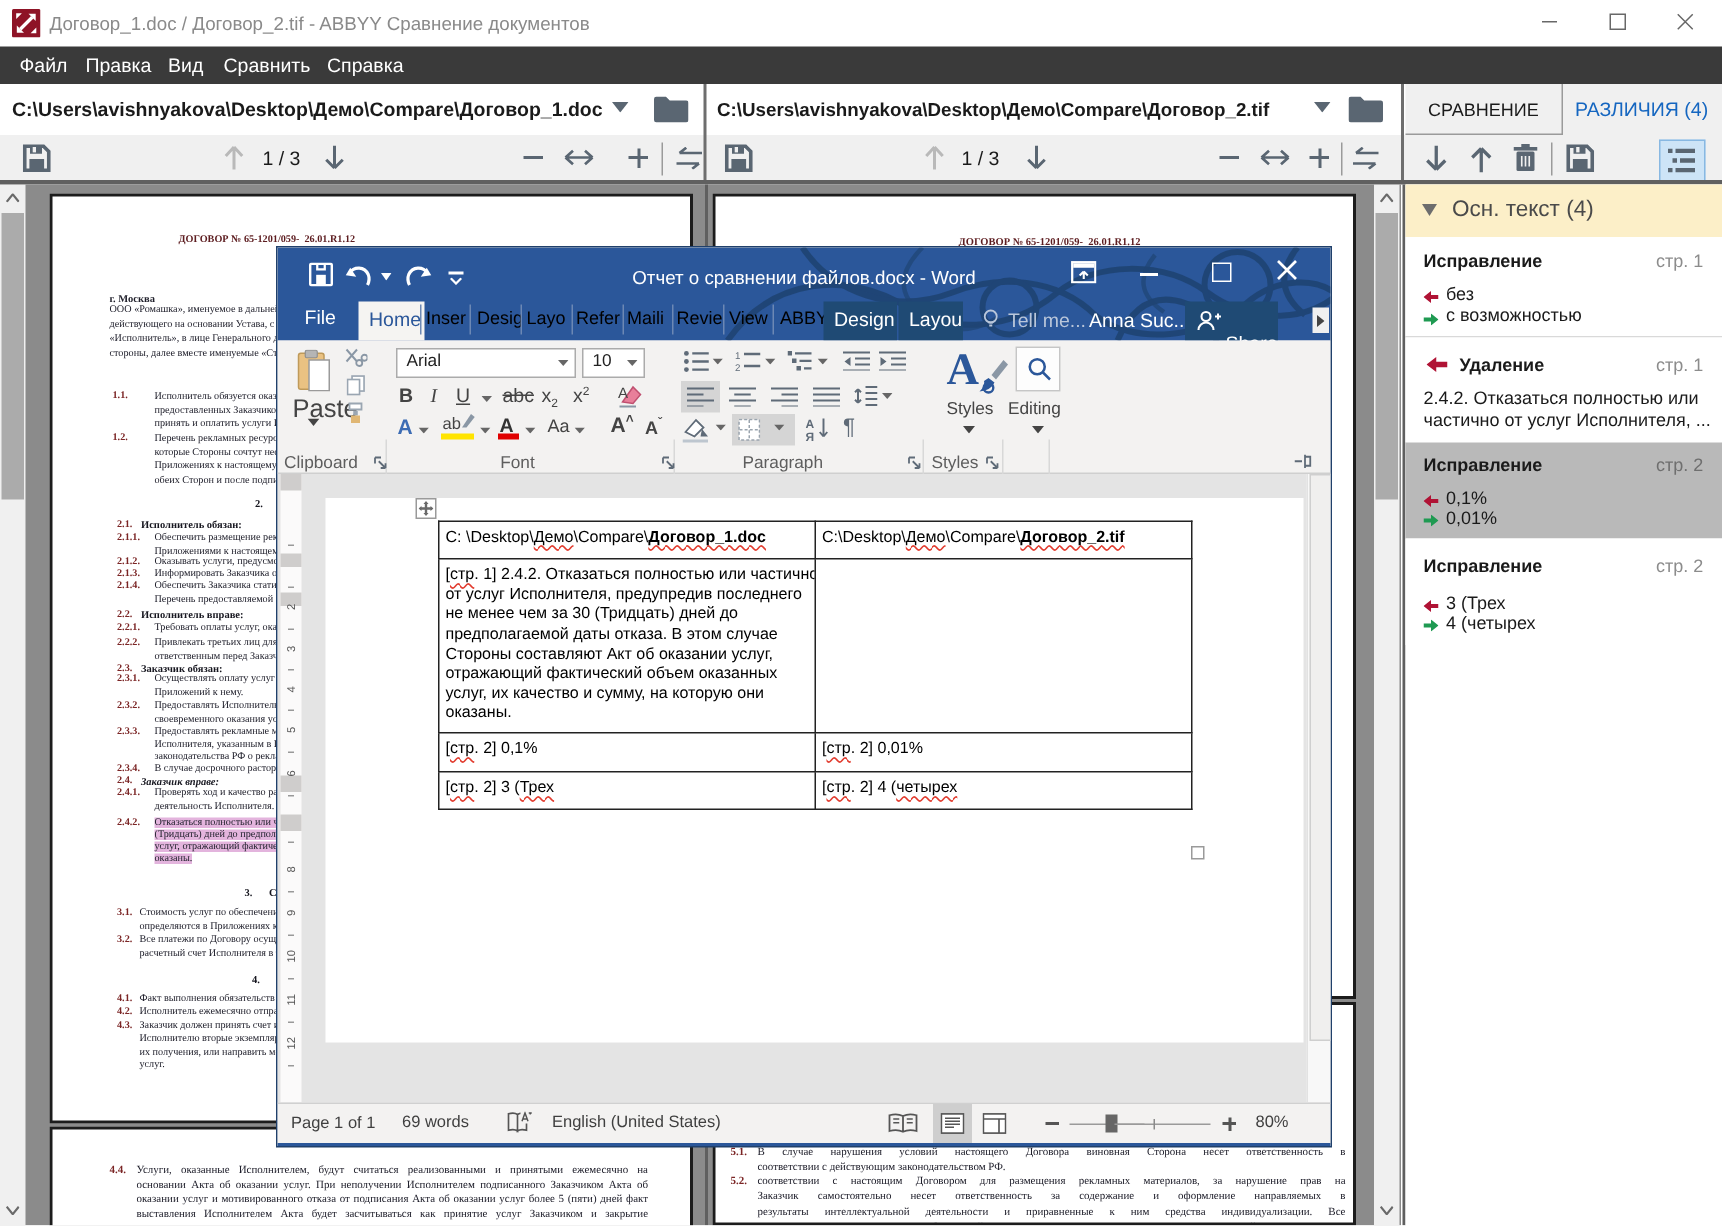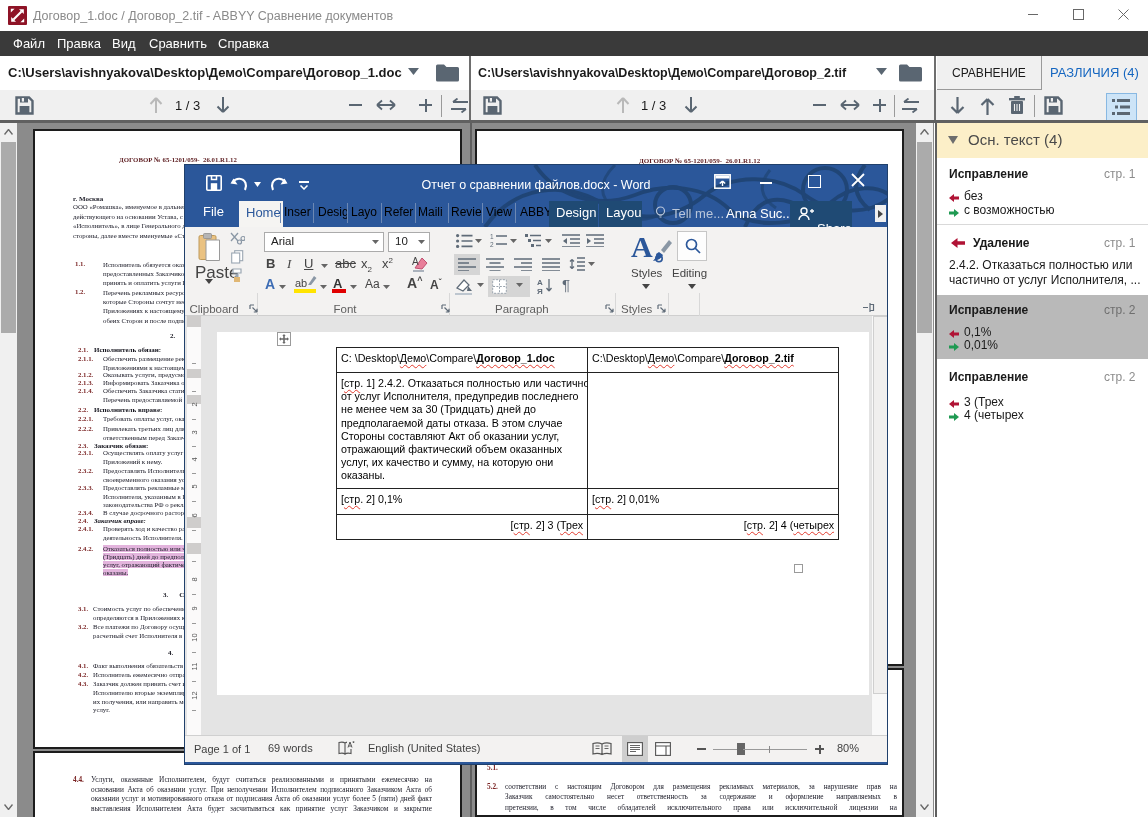--- a/index.html
+++ b/index.html
@@ -242,24 +242,29 @@
   </div>
 
   <div class="abs" style="left:472px;top:123px;width:462px;height:694px;background:#8b8b8b;overflow:hidden;">
 
     <div class="abs" style="left:3px;top:6px;width:429px;height:537px;background:#ffffff;border:2px solid #1c1c1c;box-sizing:border-box;overflow:hidden;">
       <div class="abs" style="left:162px;top:26px;font-family:'Liberation Serif',serif;font-size:7px;font-weight:bold;color:#5d1d20;">ДОГОВОР № 65-1201/059-&nbsp; 26.01.R1.12</div>
     </div>
 
     <div class="abs" style="left:3px;top:545px;width:429px;height:149px;background:#ffffff;border:2px solid #1c1c1c;box-sizing:border-box;overflow:hidden;font-family:'Liberation Serif',serif;color:#1f1f2a;" id="rp2">
       <div class="abs red" style="left:10px;top:93px;font-size:7.3px;">5.1.</div>
+      <div class="abs" style="left:28px;top:93px;width:392px;font-size:7.3px;line-height:9.5px;color:#20202c;">
+        <div style="text-align-last:justify;">В случае нарушения условий настоящего Договора виновная Сторона несет ответственность в</div>
+        <div>соответствии с действующим законодательством РФ.</div>
+      </div>
       <div class="abs red" style="left:10px;top:112px;font-size:7.3px;">5.2.</div>
       <div class="abs" style="left:28px;top:112px;width:392px;font-size:7.3px;line-height:10.3px;color:#20202c;">
         <div style="text-align-last:justify;">соответствии с настоящим Договором для размещения рекламных материалов, за нарушение прав на</div>
         <div style="text-align-last:justify;">Заказчик самостоятельно несет ответственность за содержание и оформление направляемых в</div>
+        <div style="text-align-last:justify;">результаты интеллектуальной деятельности и приравненные к ним средства индивидуализации. Все</div>
         <div style="text-align-last:justify;">претензии, в том числе обладателей исключительного права или исключительной лицензии на</div>
 
       </div>
     </div>
 
     <div class="abs" style="left:444px;top:0;width:17px;height:694px;background:#f0f0f0;"></div>
     <svg class="abs" style="left:448px;top:6px;" width="9" height="6" viewBox="0 0 9 6">
         <path d="M0.5 5.5 L4.5 0.5 L8.5 5.5" stroke="#6a6a6a" stroke-width="1.4" fill="none"></path>
       </svg>
     <svg class="abs" style="left:448px;top:681px;" width="9" height="6" viewBox="0 0 9 6">
@@ -664,39 +669,39 @@
       </div>
 
       <div class="abs" style="left:32px;top:16px;width:652px;height:363px;background:#ffffff;">
 
         <div class="abs" style="left:60px;top:0px;width:12px;height:12px;background:#fff;border:1px solid #9a9a9a;">
           <svg style="margin:1px;" width="10" height="10" viewBox="0 0 10 10">
             <path d="M5 0 L6.7 2 H5.8 V4.2 H8 V3.3 L10 5 L8 6.7 V5.8 H5.8 V8 H6.7 L5 10 L3.3 8 H4.2 V5.8 H2 V6.7 L0 5 L2 3.3 V4.2 H4.2 V2 H3.3 Z" fill="#6a6a6a"></path>
           </svg>
         </div>
 
-        <table style="position:absolute;left:75px;top:15px;width:502px;border-collapse:collapse;table-layout:fixed;font-size:10.7px;font-family:'Liberation Sans',sans-serif;color:#000;margin-left:44px;">
+        <table style="position:absolute;left:75px;top:15px;width:502px;border-collapse:collapse;table-layout:fixed;font-size:10.7px;font-family:'Liberation Sans',sans-serif;color:#000;">
           <colgroup>
               <col style="width:251px">
               <col style="width:251px">
             </colgroup>
           <tbody>
               <tr style="height:25px;">
             <td class="tc">C: \Desktop\<span class="sq">Демо</span>\Compare\<b class="sq">Договор_1.doc</b></td>
             <td class="tc">C:\Desktop\<span class="sq">Демо</span>\Compare\<b class="sq">Договор_2.tif</b></td>
           </tr>
           <tr style="height:116px;">
             <td class="tc" style="vertical-align:top;line-height:13.2px;">[<span class="sq">стр</span>. 1] 2.4.2. Отказаться полностью или частично<br>от услуг Исполнителя, предупредив последнего<br>не менее чем за 30 (Тридцать) дней до<br>предполагаемой даты отказа. В этом случае<br>Стороны составляют Акт об оказании услуг,<br>отражающий фактический объем оказанных<br>услуг, их качество и сумму, на которую они<br>оказаны.</td>
             <td class="tc"></td>
           </tr>
           <tr style="height:26px;">
             <td class="tc">[<span class="sq">стр</span>. 2] 0,1%</td>
             <td class="tc">[<span class="sq">стр</span>. 2] 0,01%</td>
           </tr>
-          <tr style="height:25px;text-align:right;">
+          <tr style="height:25px;">
             <td class="tc">[<span class="sq">стр</span>. 2] 3 (<span class="sq">Трех</span></td>
             <td class="tc">[<span class="sq">стр</span>. 2] 4 (<span class="sq">четырех</span></td>
           </tr>
         </tbody>
           </table>
         <div class="abs" style="left:577px;top:232px;width:7px;height:7px;border:1px solid #9a9a9a;background:#fff;"></div>
       </div>
     </div>
 
     <div class="abs" style="left:0;top:597px;width:702px;height:2px;background:#2b579a;"></div>

